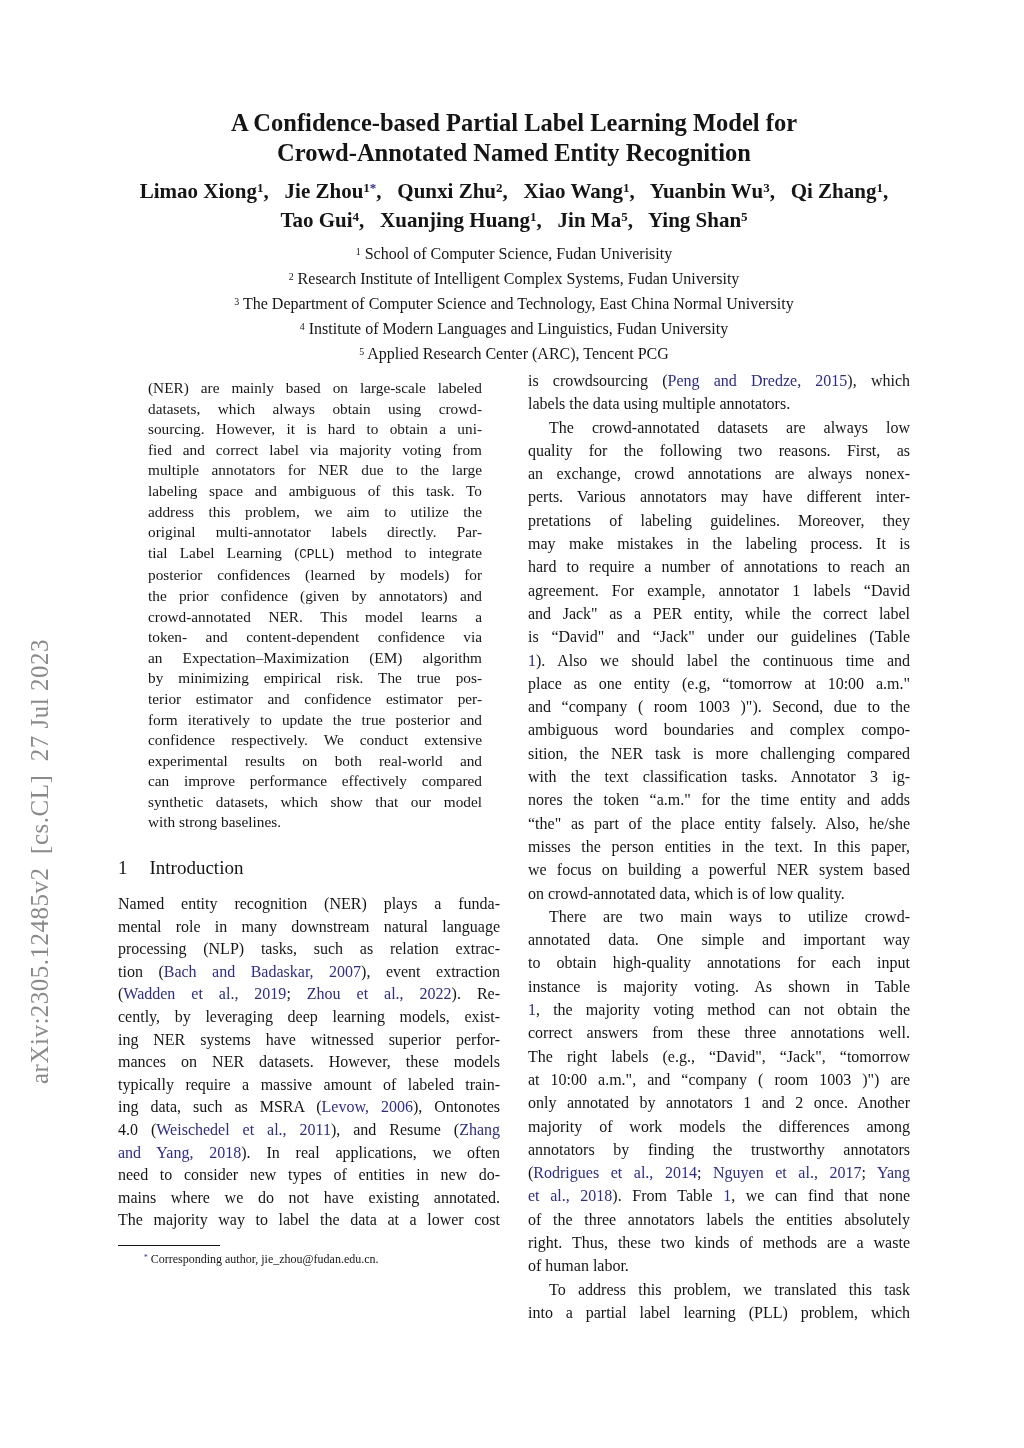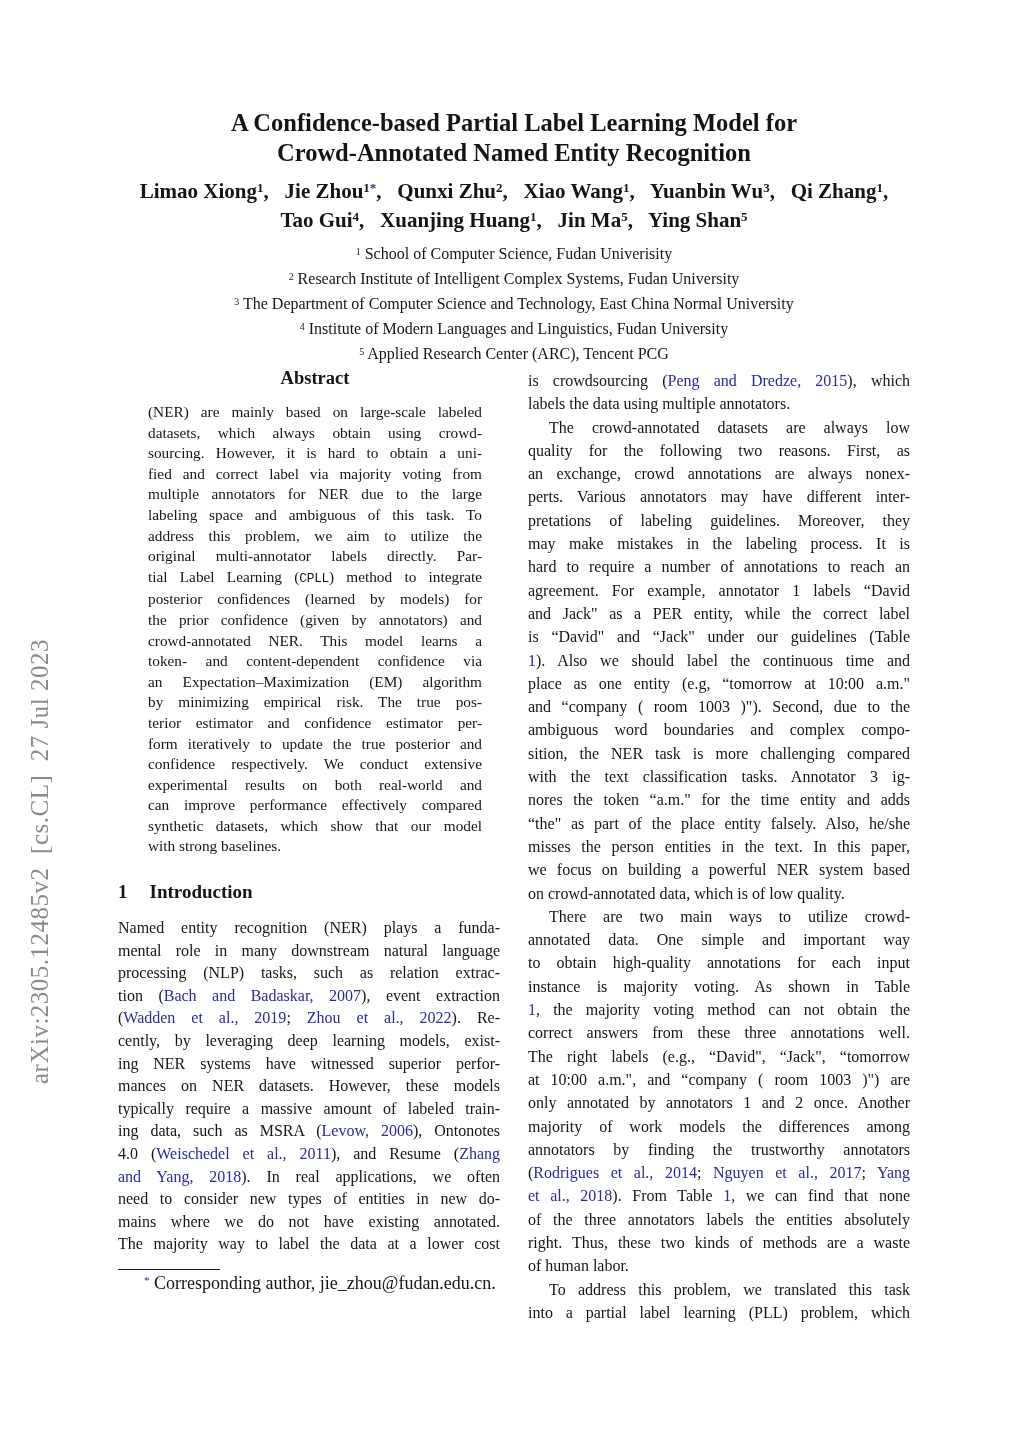--- a/index.html
+++ b/index.html
@@ -12,26 +12,26 @@
   #header{position:absolute;top:108px;left:118px;width:792px;}
   .title{font-size:24.5px;font-weight:bold;line-height:30px;}
   .authors{margin-top:10px;font-size:21px;font-weight:bold;line-height:27px;}
   .affils{margin-top:6px;font-size:16px;line-height:23px;}
   
   #cols{position:absolute;top:366px;left:118px;width:792px;display:flex;gap:28px;}
   .col{width:382px;}
   .abs-wrap{padding:0 18px 0 30px;}
   .abs-head{font-size:18.5px;font-weight:bold;text-align:center;line-height:24px;}
   .abs-body{margin-top:12px;font-size:15.3px;line-height:20.6px;}
-  .sec-head{margin-top:22px;font-size:19px;font-weight:bold;line-height:26px;}
+  .sec-head{margin-top:22px;font-size:19px;font-weight:normal;line-height:26px;}
   .sec-head .num{margin-right:22px;}
   .intro-body{margin-top:12px;font-size:16px;line-height:22.6px;}
   .body-right{padding-top:3px;font-size:16px;line-height:23.3px;}
   .fnrule{margin-top:13px;width:102px;border-top:1.4px solid #151515;}
-  .footnote{margin-top:3px;font-size:18px;line-height:20px;}
+  .footnote{margin-top:3px;font-size:12px;line-height:20px;}
   .footnote .ln{text-indent:26px;}
   
   .ln{min-height:1em;}
   .ln.j{text-align:justify;text-align-last:justify;}
   .ln.e{text-align:left;}
   .ln.c{text-align:center;white-space:pre;}
   .ind{text-indent:21px;}
   .lnk{color:#2a2a99;}
   .sup{font-size:.62em;position:relative;top:-.45em;}
   .mono{font-family:"Liberation Mono",monospace;font-size:.84em;letter-spacing:-.3px;}
@@ -58,21 +58,20 @@
         <div class="ln c"><span class="sup">3</span><span> The Department of Computer Science and Technology, East China Normal University</span></div>
         <div class="ln c"><span class="sup">4</span><span> Institute of Modern Languages and Linguistics, Fudan University</span></div>
         <div class="ln c"><span class="sup">5</span><span> Applied Research Center (ARC), Tencent PCG</span></div>
       </div>
   </div>
 
   <div id="cols">
 
     <div class="col">
       <div class="abs-wrap">
-        <div class="abs-head">Abstract</div>
         <div class="abs-body">
             <div class="ln j"><span>(NER) are mainly based on large-scale labeled</span></div>
             <div class="ln j"><span>datasets, which always obtain using crowd-</span></div>
             <div class="ln j"><span>sourcing. However, it is hard to obtain a uni-</span></div>
             <div class="ln j"><span>fied and correct label via majority voting from</span></div>
             <div class="ln j"><span>multiple annotators for NER due to the large</span></div>
             <div class="ln j"><span>labeling space and ambiguous of this task. To</span></div>
             <div class="ln j"><span>address this problem, we aim to utilize the</span></div>
             <div class="ln j"><span>original multi-annotator labels directly. Par-</span></div>
             <div class="ln j"><span>tial Label Learning (</span><span class="mono">CPLL</span><span>) method to integrate</span></div>

